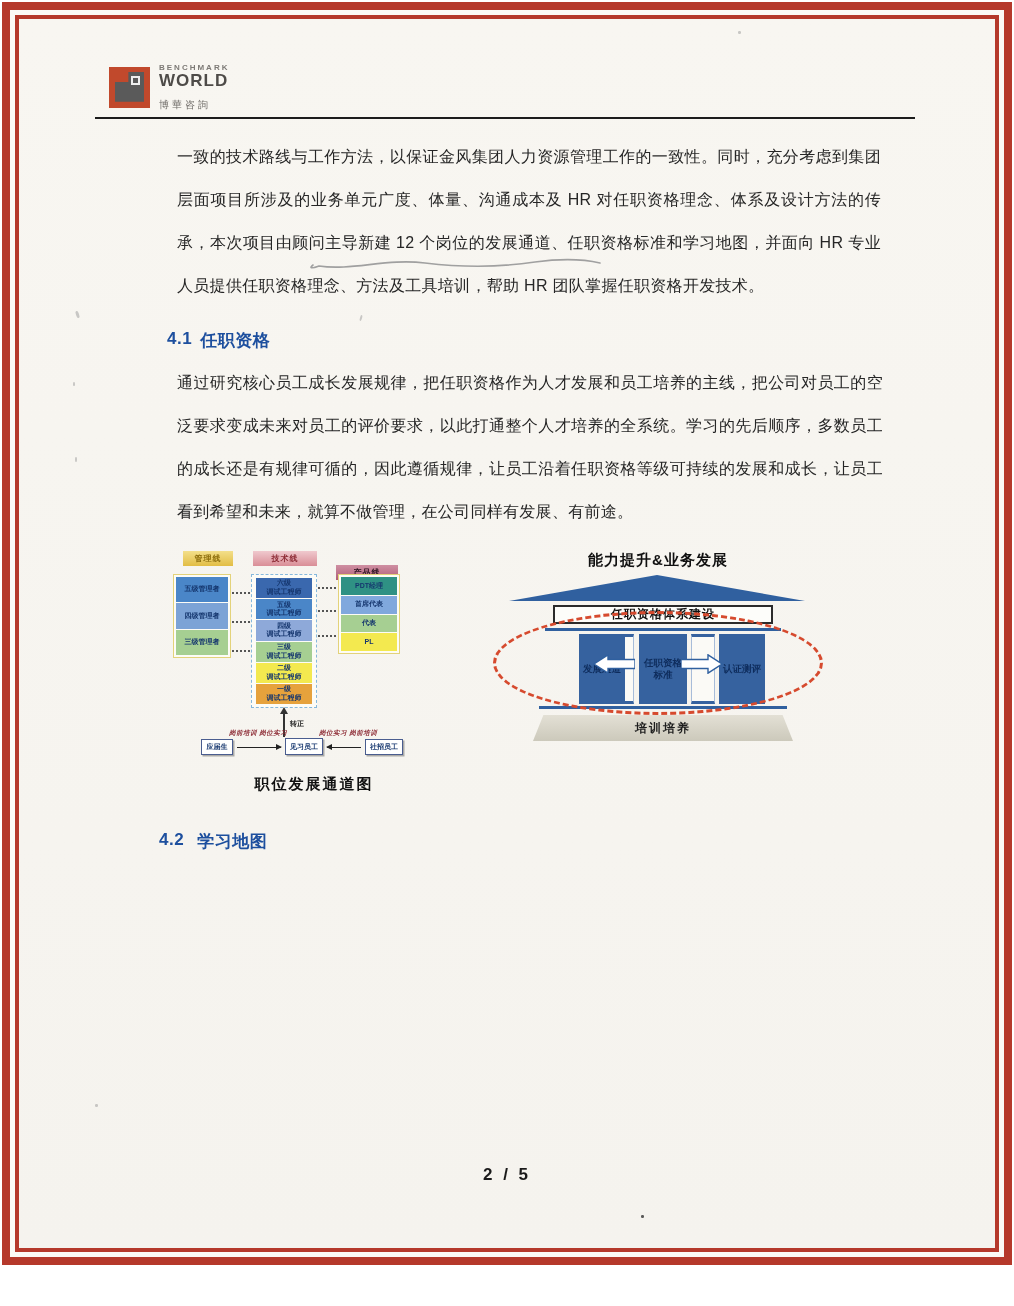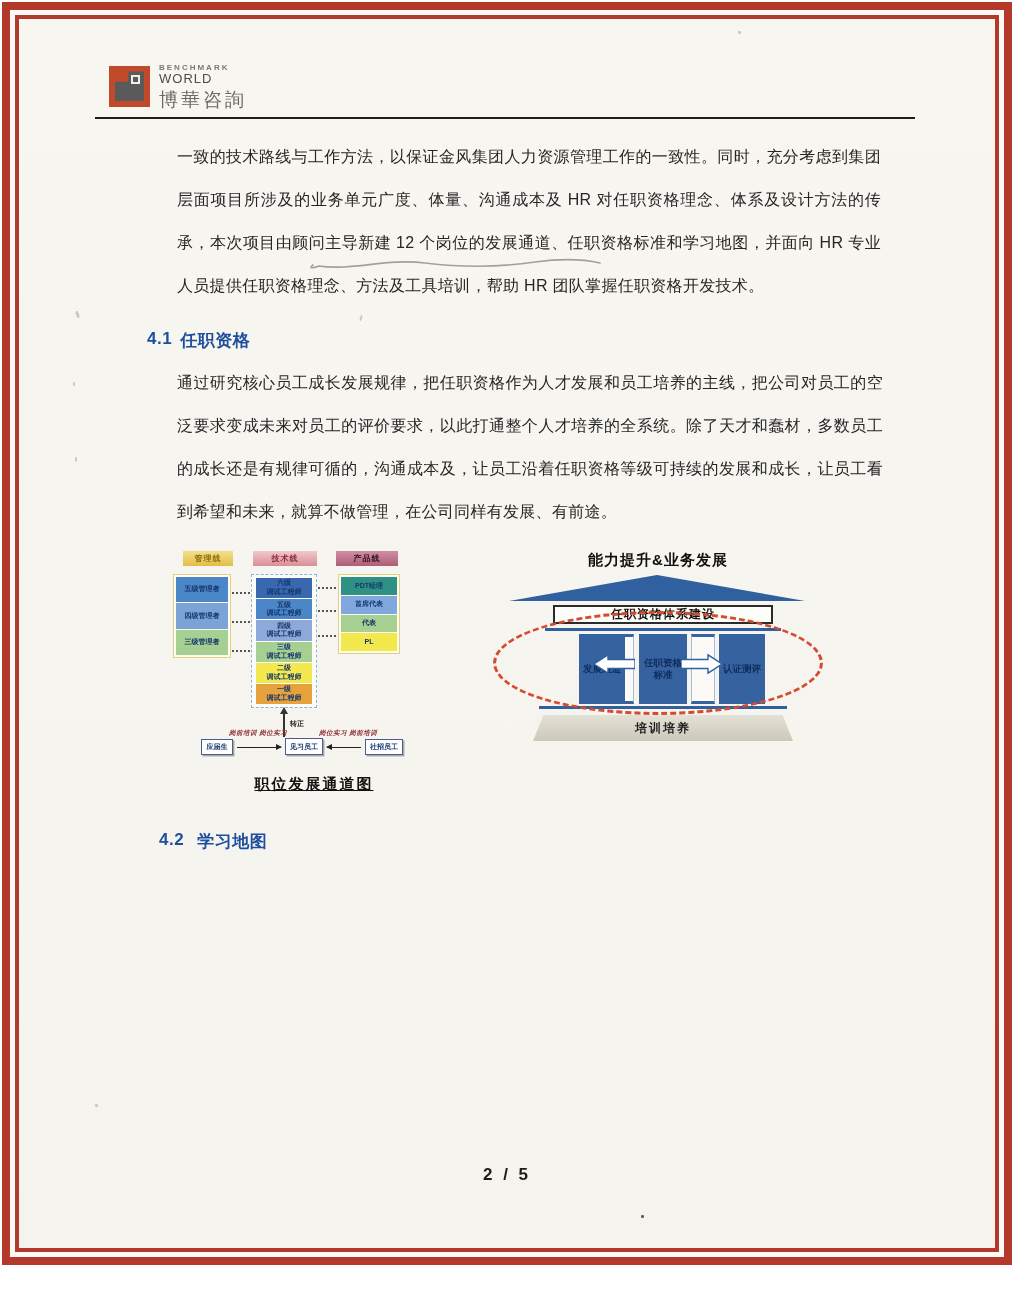--- a/index.html
+++ b/index.html
@@ -11,43 +11,43 @@
   .content{position:absolute;inset:0;}
 
   
   .logo{position:absolute;left:90px;top:45px;display:flex;gap:9px;align-items:center;}
   .logo-square{position:relative;width:41px;height:41px;background:#c1492c;flex:0 0 auto;}
   .logo-mark{position:absolute;left:6px;top:5px;right:6px;bottom:6px;background:#5a5a5a;
     clip-path:polygon(0 34%,46% 34%,46% 0,100% 0,100% 100%,0 100%);}
   .logo-glyph{position:absolute;right:10px;top:9px;width:9px;height:9px;border:2px solid #eee;}
   .logo-text{display:flex;flex-direction:column;line-height:1.05;}
   .brand-small{font-size:8px;letter-spacing:2px;color:#7d7a76;font-weight:bold;}
-  .brand-main{font-size:13px;letter-spacing:1px;color:#4e4b48;font-weight:normal;}
-  .brand-cn{font-size:19px;letter-spacing:3px;color:#6e6b67;margin-top:4px;}
+  .brand-main{font-size:17px;letter-spacing:1px;color:#4e4b48;font-weight:bold;}
+  .brand-cn{font-size:10px;letter-spacing:3px;color:#6e6b67;margin-top:10px;}
   .header-rule{position:absolute;left:76px;top:98px;width:820px;height:2px;background:#1c1c1c;}
 
   
   .para{position:absolute;font-size:16px;line-height:43px;color:#262626;
     text-align:justify;letter-spacing:.3px;}
   .p1{left:158px;top:116px;width:704px;}
   .p2{left:158px;top:342px;width:706px;}
   .p3{left:193px;top:843px;width:670px;}
   .sec-head{position:absolute;display:flex;gap:13px;font-size:17px;font-weight:bold;
     color:#1d4f9e;letter-spacing:.5px;}
-  .h41{left:128px;top:310px;gap:8px;}
+  .h41{left:148px;top:310px;gap:8px;}
   .h42{left:140px;top:811px;}
   .pencil{position:absolute;left:288px;top:236px;}
 
   
   .ldiag{position:absolute;left:150px;top:528px;width:300px;height:258px;}
   .track-head{position:absolute;height:15px;font-size:8px;font-weight:bold;
     display:flex;align-items:center;justify-content:center;letter-spacing:1px;}
   .th-mgmt{left:14px;top:4px;width:50px;background:linear-gradient(#f3df8a,#e2bd45);color:#8d6e0e;}
   .th-tech{left:84px;top:4px;width:64px;background:linear-gradient(#f0c9ce,#d98e97);color:#8d2b35;}
-  .th-prod{left:167px;top:4px;width:62px;background:linear-gradient(#cf8fa2,#b05c77);color:#2c1420;}
+  .th-prod{left:167px;top:18px;width:62px;background:linear-gradient(#cf8fa2,#b05c77);color:#2c1420;}
   .col{position:absolute;display:flex;flex-direction:column;gap:1px;padding:2px;background:#fdfcf6;}
   .col-mgmt{left:4px;top:27px;width:58px;height:84px;border:1px solid #e3d27a;}
   .col-tech{left:82px;top:27px;width:66px;height:134px;border:1px dashed #86b8dc;padding:3px 4px;}
   .col-prod{left:169px;top:27px;width:62px;height:80px;border:1px solid #e3d27a;}
   .cell{flex:1;display:flex;flex-direction:column;align-items:center;justify-content:center;
     font-size:7px;font-weight:bold;color:#15366e;text-align:center;line-height:1.25;}
   .tech1{background:#3a68ae;} .tech2{background:#4a86c8;} .tech3{background:#8ea9d9;}
   .tech4{background:#a6cf92;} .tech5{background:#f3e94f;} .tech6{background:#e6a23c;}
   .mg1{background:#4a86c8;} .mg2{background:#7ca3d6;} .mg3{background:#a6cf92;}
   .pr1{background:#2f9184;} .pr2{background:#80a8dd;} .pr3{background:#a6cf92;} .pr4{background:#f3e94f;}
@@ -60,21 +60,21 @@
     border-top:3px solid transparent;border-bottom:3px solid transparent;}
   .harrow.l::before{content:"";position:absolute;left:-1px;top:-4px;border-right:6px solid #222;
     border-top:3px solid transparent;border-bottom:3px solid transparent;}
   .flow-label{position:absolute;font-size:6.5px;font-style:italic;font-weight:bold;
     color:#8d2b35;white-space:nowrap;letter-spacing:.5px;}
   .v-arrow{position:absolute;left:114px;top:166px;height:24px;border-left:2px solid #333;}
   .v-arrow::before{content:"";position:absolute;left:-5px;top:-6px;border-bottom:7px solid #333;
     border-left:4px solid transparent;border-right:4px solid transparent;}
   .promote{position:absolute;left:121px;top:172px;font-size:7px;font-weight:bold;color:#1c1c1c;}
   .diag-caption{position:absolute;text-align:center;font-size:15px;font-weight:bold;
-    color:#101010;letter-spacing:2px;text-decoration:underline;}
+    color:#101010;letter-spacing:2px;}
   .ld-cap{left:0;top:228px;width:290px;}
 
   
   .rdiag{position:absolute;left:468px;top:528px;width:342px;height:258px;}
   .rd-title{position:absolute;left:0;top:4px;width:100%;text-align:center;font-size:15px;
     font-weight:bold;color:#101010;letter-spacing:1px;}
   .roof{position:absolute;left:22px;top:28px;width:296px;height:26px;background:#30609f;
     clip-path:polygon(50% 0,100% 100%,0 100%);}
   .banner{position:absolute;left:66px;top:58px;width:220px;height:19px;background:#fdfdfa;
     border:2px solid #2b2b2b;display:flex;align-items:center;justify-content:center;
@@ -128,21 +128,21 @@
 
         <div class="para p1">一致的技术路线与工作方法，以保证金风集团人力资源管理工作的一致性。同时，充分考虑到集团层面项目所涉及的业务单元广度、体量、沟通成本及 HR 对任职资格理念、体系及设计方法的传承，本次项目由顾问主导新建 12 个岗位的发展通道、任职资格标准和学习地图，并面向 HR 专业人员提供任职资格理念、方法及工具培训，帮助 HR 团队掌握任职资格开发技术。</div>
         <svg class="pencil" width="296" height="16" viewBox="0 0 296 16">
           <path d="M6 10 C 2 13, 4 14, 12 11 C 45 16, 80 3, 118 8 C 160 13, 195 12, 228 7 C 258 3, 280 5, 293 8" stroke="#a0a0a0" stroke-width="1.6" fill="none" stroke-linecap="round"></path>
         </svg>
 
         <div class="sec-head h41">
           <span>4.1</span>
           <span>任职资格</span>
         </div>
-        <div class="para p2">通过研究核心员工成长发展规律，把任职资格作为人才发展和员工培养的主线，把公司对员工的空泛要求变成未来对员工的评价要求，以此打通整个人才培养的全系统。除了天才和蠢材，多数员工的成长还是有规律可循的，沟通成本及，让员工沿着任职资格等级可持续的发展和成长，让员工看到希望和未来，就算不做管理，在公司同样有发展、有前途。</div>
+        <div class="para p2">通过研究核心员工成长发展规律，把任职资格作为人才发展和员工培养的主线，把公司对员工的空泛要求变成未来对员工的评价要求，以此打通整个人才培养的全系统。学习的先后顺序，多数员工的成长还是有规律可循的，因此遵循规律，让员工沿着任职资格等级可持续的发展和成长，让员工看到希望和未来，就算不做管理，在公司同样有发展、有前途。</div>
 
         <div class="ldiag">
           <div class="track-head th-mgmt">管理线</div>
           <div class="track-head th-tech">技术线</div>
           <div class="track-head th-prod">产品线</div>
 
           <div class="col col-mgmt">
             <div class="cell mg1">五级管理者</div>
             <div class="cell mg2">四级管理者</div>
             <div class="cell mg3">三级管理者</div>

